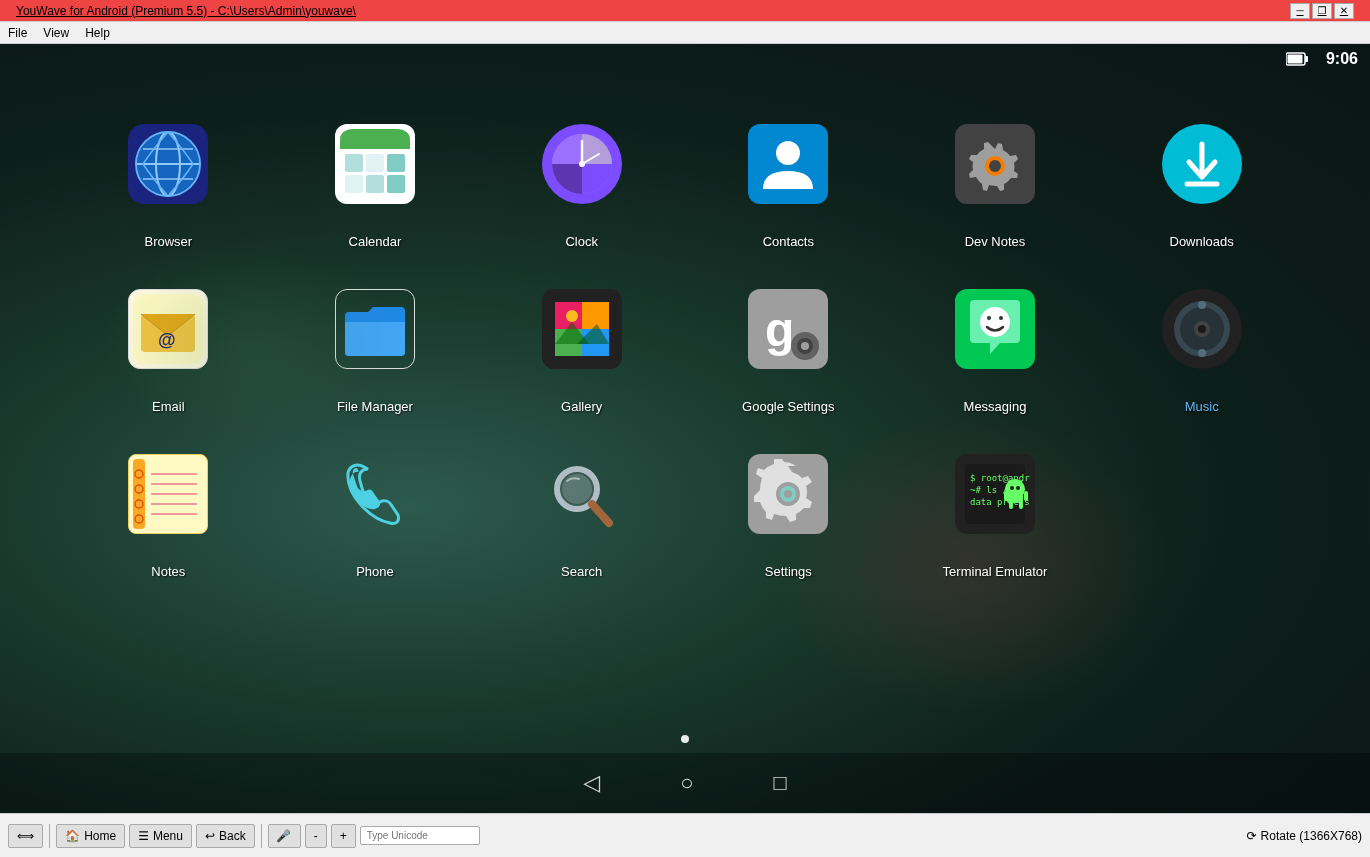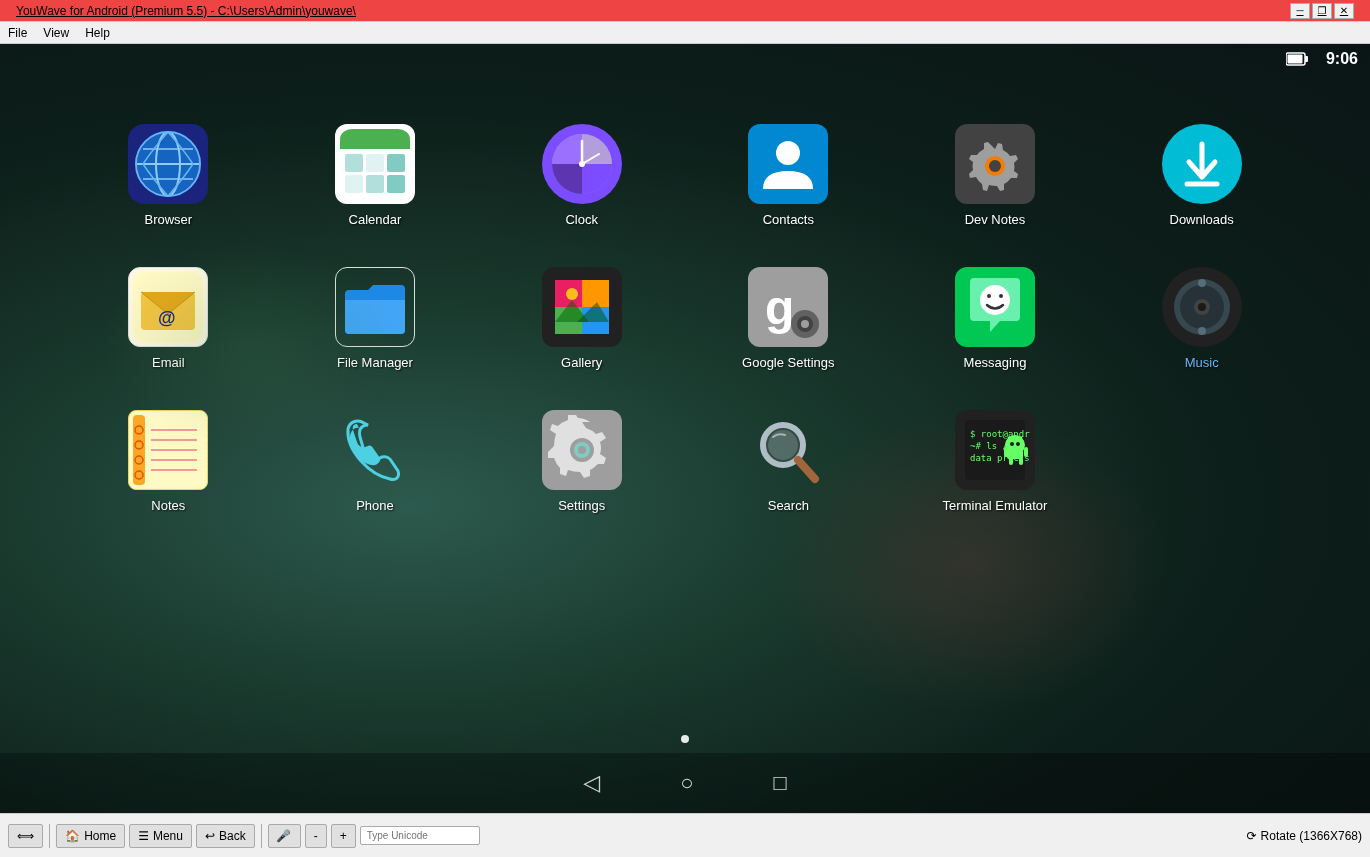--- a/index.html
+++ b/index.html
@@ -115,20 +115,21 @@
       align-items: center;
       justify-content: center;
       font-size: 40px;
     }
 
     .app-label {
       color: white;
       font-size: 13px;
       text-align: center;
       text-shadow: 1px 1px 2px rgba(0,0,0,0.8);
+      margin-top: 22px;
     }
 
     
     #nav-bar {
       position: absolute;
       bottom: 0; left: 0; right: 0;
       height: 60px;
       display: flex;
       align-items: center;
       justify-content: center;
@@ -487,50 +488,50 @@
 
           <g transform="translate(5, 5)">
             <path d="M12 4 C9 4, 7 6, 8 10 L12 22 C13 26, 17 28, 20 27 L23 26 C25 25, 27 26, 28 28 L35 38 C36 40, 34 44, 30 45 C20 47, 4 32, 5 16 C6 10, 10 7, 14 8 Z" fill="#4dd0e1"></path>
           </g>
         </svg>
       </div>
       <span class="app-label">Phone</span>
     </div>
 
     <div class="app-icon">
+      <div class="icon-img search-icon-app" style="background:transparent;">
+        <svg width="70" height="70" viewBox="0 0 70 70">
+
+          <circle cx="30" cy="30" r="20" fill="none" stroke="#b0bec5" stroke-width="6"></circle>
+          <circle cx="30" cy="30" r="20" fill="rgba(180,180,190,0.15)"></circle>
+
+          <line x1="45" y1="45" x2="62" y2="64" stroke="#a1663c" stroke-width="8" stroke-linecap="round"></line>
+
+          <circle cx="30" cy="30" r="15" fill="rgba(220,230,240,0.2)"></circle>
+          <path d="M20 22 Q25 18, 32 20" stroke="rgba(255,255,255,0.5)" stroke-width="2" fill="none" stroke-linecap="round"></path>
+        </svg>
+      </div>
+      <span class="app-label">Search</span>
+    </div>
+
+    <div class="app-icon">
       <div class="icon-img settings-icon" style="background:#9e9e9e; border-radius:12px;">
         <svg width="70" height="70" viewBox="0 0 70 70">
           <rect width="70" height="70" fill="#9e9e9e" rx="12"></rect>
 
           <g transform="translate(35,35)">
             <path d="M0,-28 L4,-22 Q10,-20 14,-16 L20,-18 L24,-12 L18,-8 Q20,-2 18,4 L24,8 L22,14 L16,14 Q12,18 8,20 L8,26 L2,28 L-2,22 Q-8,22 -14,20 L-16,26 L-22,24 L-22,18 Q-26,14 -28,8 L-34,8 L-34,2 L-28,-4 Q-28,-10 -26,-16 L-32,-20 L-30,-26 L-24,-24 Q-20,-28 -14,-30 L-14,-36 L-8,-38 L-4,-32 Q2,-32 8,-28 Z" fill="#e0e0e0"></path>
             <circle r="12" fill="#9e9e9e"></circle>
 
             <circle r="8" fill="#80cbc4"></circle>
             <circle r="4" fill="#9e9e9e"></circle>
           </g>
         </svg>
       </div>
       <span class="app-label">Settings</span>
-    </div>
-
-    <div class="app-icon">
-      <div class="icon-img search-icon-app" style="background:transparent;">
-        <svg width="70" height="70" viewBox="0 0 70 70">
-
-          <circle cx="30" cy="30" r="20" fill="none" stroke="#b0bec5" stroke-width="6"></circle>
-          <circle cx="30" cy="30" r="20" fill="rgba(180,180,190,0.15)"></circle>
-
-          <line x1="45" y1="45" x2="62" y2="64" stroke="#a1663c" stroke-width="8" stroke-linecap="round"></line>
-
-          <circle cx="30" cy="30" r="15" fill="rgba(220,230,240,0.2)"></circle>
-          <path d="M20 22 Q25 18, 32 20" stroke="rgba(255,255,255,0.5)" stroke-width="2" fill="none" stroke-linecap="round"></path>
-        </svg>
-      </div>
-      <span class="app-label">Search</span>
     </div>
 
     <div class="app-icon">
       <div class="icon-img terminal-icon" style="background:#212121; border-radius:12px; overflow:hidden;">
         <svg width="70" height="70" viewBox="0 0 70 70">
           <rect width="70" height="70" fill="#212121" rx="12"></rect>
 
           <rect x="5" y="5" width="60" height="60" fill="#1a1a1a" rx="4"></rect>
 
           <text x="10" y="22" font-size="9" fill="#66ff66" font-family="monospace">$ root@android</text>

